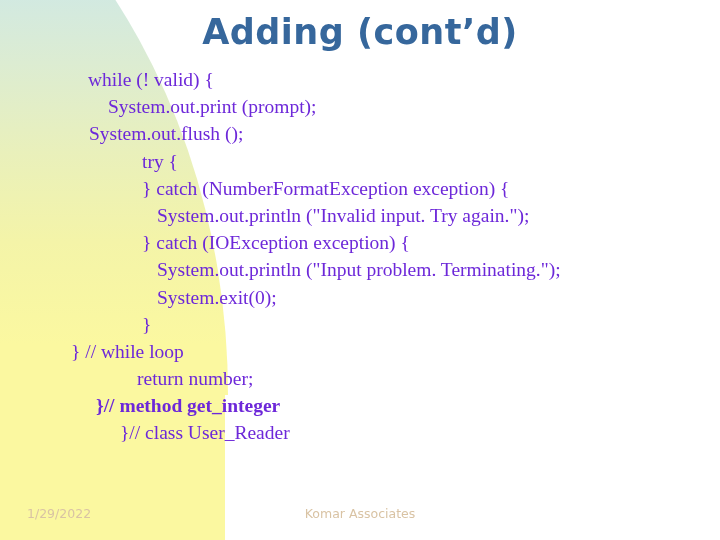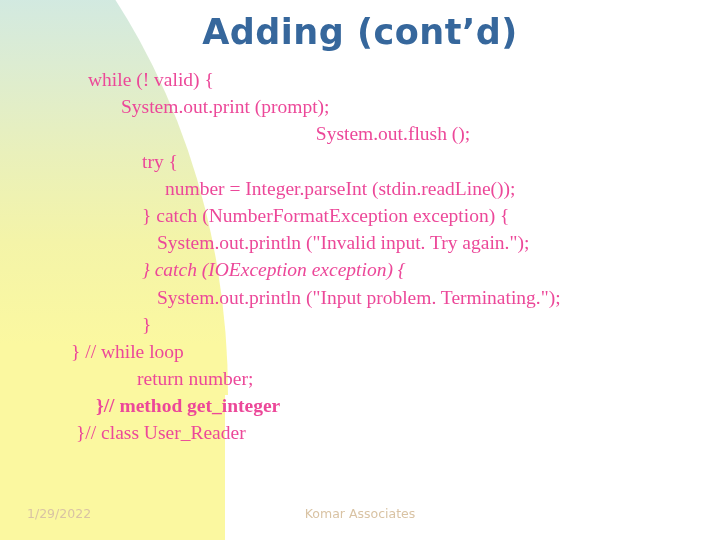--- a/index.html
+++ b/index.html
@@ -85,21 +85,21 @@
     position: absolute;
     left: 0;
     top: 66px;
     width: 720px;
     z-index: 2;
   }
   .code-line {
     font-family: "Liberation Serif", serif;
     font-size: 19.5px;
     line-height: 27.2px;
-    color: #ec4899;
+    color: #6d28d9;
     white-space: pre;
     height: 27.2px;
   }
 
   
   #footer {
     position: absolute;
     left: 0;
     top: 504px;
     width: 720px;
@@ -136,33 +136,33 @@
 
   <div class="deco-layer">
     <div class="deco-block"></div>
     <div class="deco-circle2"></div>
   </div>
 
   <div id="title">Adding (cont’d)</div>
 
   <div id="body-block">
       <div class="code-line" style="padding-left: 88px;">while (! valid) {</div>
-      <div class="code-line" style="padding-left: 108px; margin-left: 13px;">System.out.print (prompt);</div>
-      <div class="code-line" style="padding-left: 66px; text-align: center;">System.out.flush ();</div>
+      <div class="code-line" style="padding-left: 108px;">System.out.print (prompt);</div>
+      <div class="code-line" style="padding-left: 89px;">System.out.flush ();</div>
       <div class="code-line" style="padding-left: 142px;">try {</div>
-      <div class="code-line" style="padding-left: 165px;">number = Integer.parseInt (stdin.readLine());</div>
       <div class="code-line" style="padding-left: 142px;">} catch (NumberFormatException exception) {</div>
       <div class="code-line" style="padding-left: 157px;">System.out.println ("Invalid input. Try again.");</div>
-      <div class="code-line" style="padding-left: 142px; font-style: italic;">} catch (IOException exception) {</div>
+      <div class="code-line" style="padding-left: 142px;">} catch (IOException exception) {</div>
       <div class="code-line" style="padding-left: 157px;">System.out.println ("Input problem. Terminating.");</div>
+      <div class="code-line" style="padding-left: 157px;">System.exit(0);</div>
       <div class="code-line" style="padding-left: 142px;">}</div>
       <div class="code-line" style="padding-left: 71px;">} // while loop</div>
       <div class="code-line" style="padding-left: 137px;">return number;</div>
       <div class="code-line" style="padding-left: 96px; font-weight: bold;">}// method get_integer</div>
-      <div class="code-line" style="padding-left: 76px;">}// class User_Reader</div>
+      <div class="code-line" style="padding-left: 120px;">}// class User_Reader</div>
     </div>
 
   <div id="footer">
     <div class="footer-text" id="footer-date">1/29/2022</div>
     <div class="footer-text" id="footer-center">Komar Associates</div>
     <div class="footer-text" id="footer-page">9</div>
   </div>
 
 </div>
 

